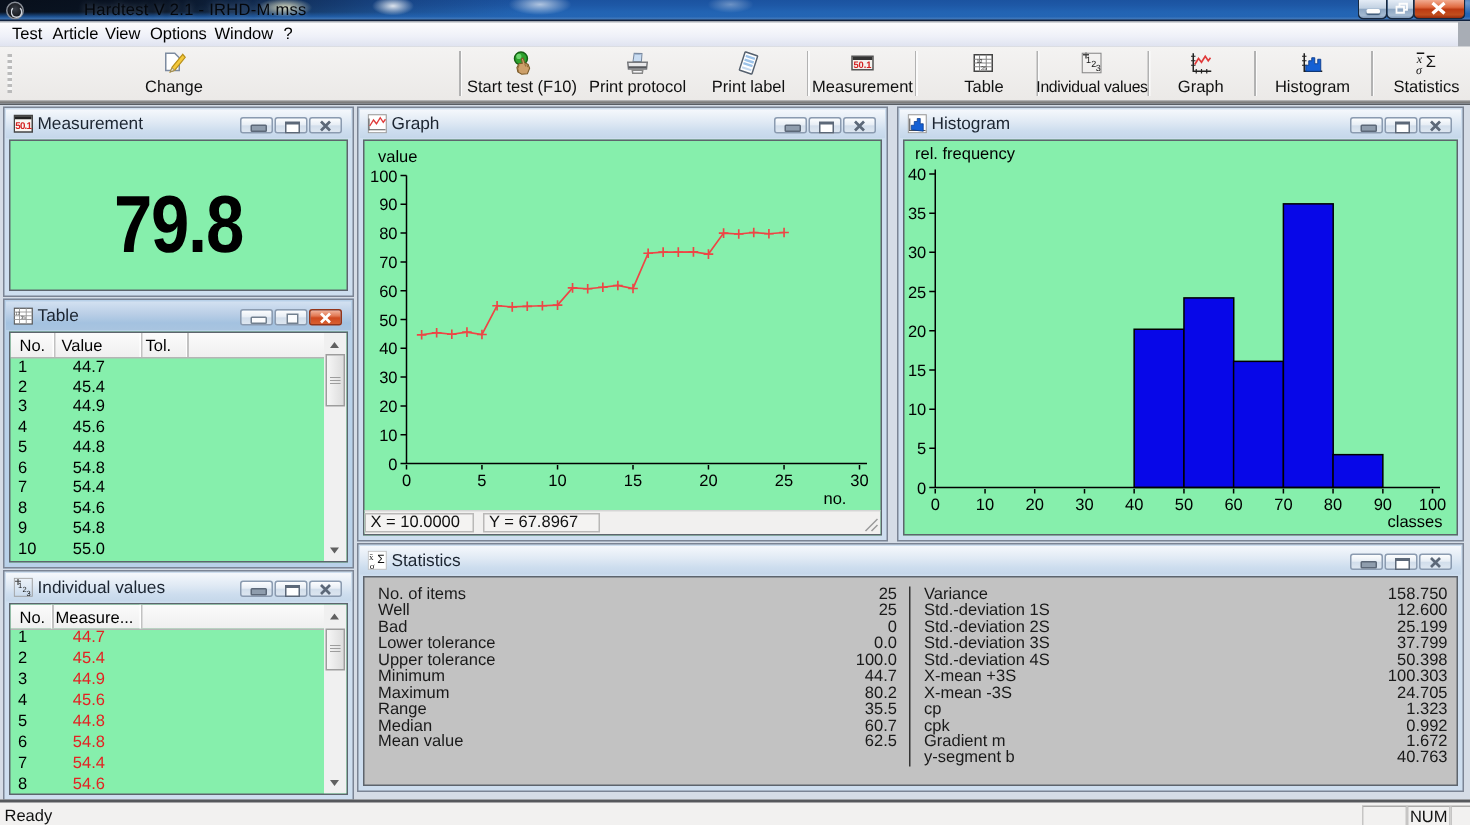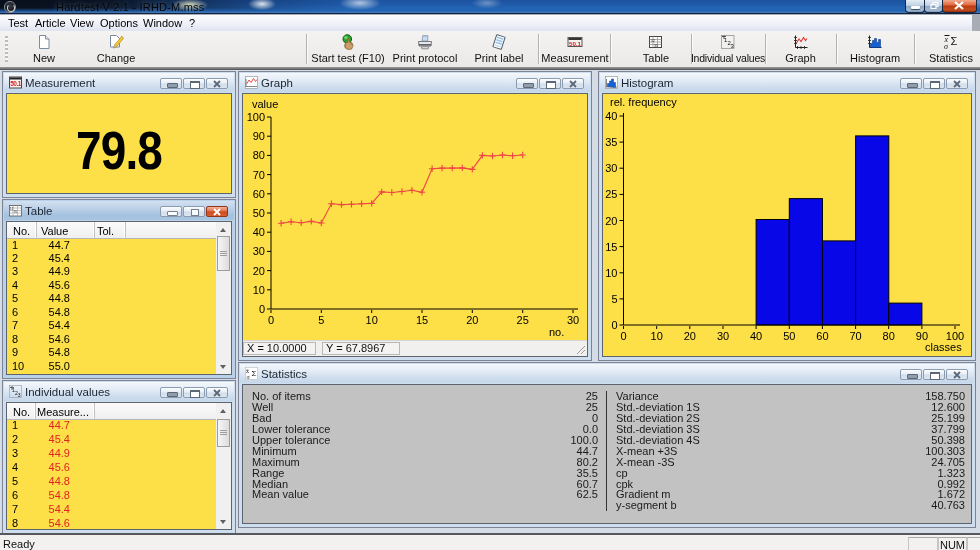--- a/index.html
+++ b/index.html
@@ -36,21 +36,21 @@
 
 .win{position:absolute;box-sizing:border-box;border:1px solid #7b8494;background:#cedeef;}
 .win.act{background:#b9d1e9;}
 .wtitle{position:absolute;left:1px;right:1px;top:1px;height:19px;background:linear-gradient(#f5f8fc,#dfe9f4 45%,#cdddee 75%,#c5d7ea);}
 .win.act .wtitle{background:linear-gradient(#d3e1f1,#b9cee6 45%,#a4c2e0 75%,#a8c4e0);}
 .wname{position:absolute;left:21px;top:3.5px;font-size:11.5px;color:#1c2531;}
 .wico{position:absolute;left:5px;top:3px;width:13px;height:13px;}
 .wb{position:absolute;top:5px;width:22px;height:11px;box-sizing:border-box;border:1px solid #8b9bb0;border-radius:2px;background:linear-gradient(#fcfdfe,#e8eef5 45%,#d2deeb 55%,#dde6f0);}
 .wb.b1{right:52px}.wb.b2{right:29px}.wb.b3{right:6px}
 .wb .g{position:absolute;}
-.wbody{position:absolute;left:3px;right:3px;top:21px;bottom:3px;border:1px solid #5d646d;background:#fde047;overflow:hidden;}
+.wbody{position:absolute;left:3px;right:3px;top:21px;bottom:3px;border:1px solid #5d646d;background:#86efac;overflow:hidden;}
 
 .ghead{position:absolute;left:0;top:0;right:15px;height:16px;background:linear-gradient(#fbfbfb,#efefef);border-bottom:1px solid #b5b5b5;font-size:11px;color:#000;}
 .ghead span{position:absolute;top:3px;}
 .gcol{position:absolute;top:0px;height:16px;width:2px;background:linear-gradient(90deg,#fff 1px,#c2c2c2 1px);}
 .grow{position:absolute;left:0;right:15px;font-size:11px;color:#000;line-height:12px;}
 .grow .no{position:absolute;left:5px;top:0;}
 .grow .val{position:absolute;left:0;width:63px;top:0;text-align:right;}
 .vsb{position:absolute;right:0;top:0;bottom:0;width:15px;background:#f0f0f0;}
 .sbtn{position:absolute;left:0px;width:15px;height:15px;}
 .sthumb{position:absolute;left:1px;width:13px;background:linear-gradient(90deg,#f6f6f6,#dcdcdc);border:1px solid #9d9d9d;box-sizing:border-box;}.sthumb:after{content:"";position:absolute;left:2px;right:2px;top:50%;margin-top:-3px;height:6px;background:repeating-linear-gradient(#9d9d9d 0 1px,transparent 1px 2px);}
@@ -77,27 +77,20 @@
 <div id="menubar">
 <span style="left:8px">Test</span>
     <span style="left:35px">Article</span>
     <span style="left:70px">View</span>
     <span style="left:100px">Options</span>
     <span style="left:143px">Window</span>
     <span style="left:189px">?</span>
 </div>
 <div id="toolbar">
 <div id="grip"></div>
-<div class="tbtn" style="left:10px;width:68px">
-      <svg width="16" height="16" viewBox="0 0 16 16">
-        <path d="M3.5 1.5h6l3.5 3.5v9.5h-9.5z" fill="#fff" stroke="#7d8ba0"></path>
-        <path d="M9.5 1.5v3.5h3.5" fill="#e8eef6" stroke="#7d8ba0"></path>
-      </svg>
-      <span class="lb">New</span>
-    </div>
 <div class="tbtn" style="left:80px;width:72px">
       <svg width="16" height="16" viewBox="0 0 16 16">
         <path d="M2.5 1.5h6l3 3v8.5h-9z" fill="#fff" stroke="#7d8ba0"></path>
         <path d="M13.8 2.2l-7 8.5-1.3 3.3 3-1.2 7-8.6z" fill="#f5c93c" stroke="#b8901a" stroke-width="0.8"></path>
         <path d="M5.5 14l1.2-2.8 1.7 1.6z" fill="#e8e0c8" stroke="#9a8a5a" stroke-width="0.6"></path>
       </svg>
       <span class="lb">Change</span>
     </div>
 <div class="tbtn" style="left:306px;width:84px">
       <svg width="16" height="16" viewBox="0 0 16 16">

